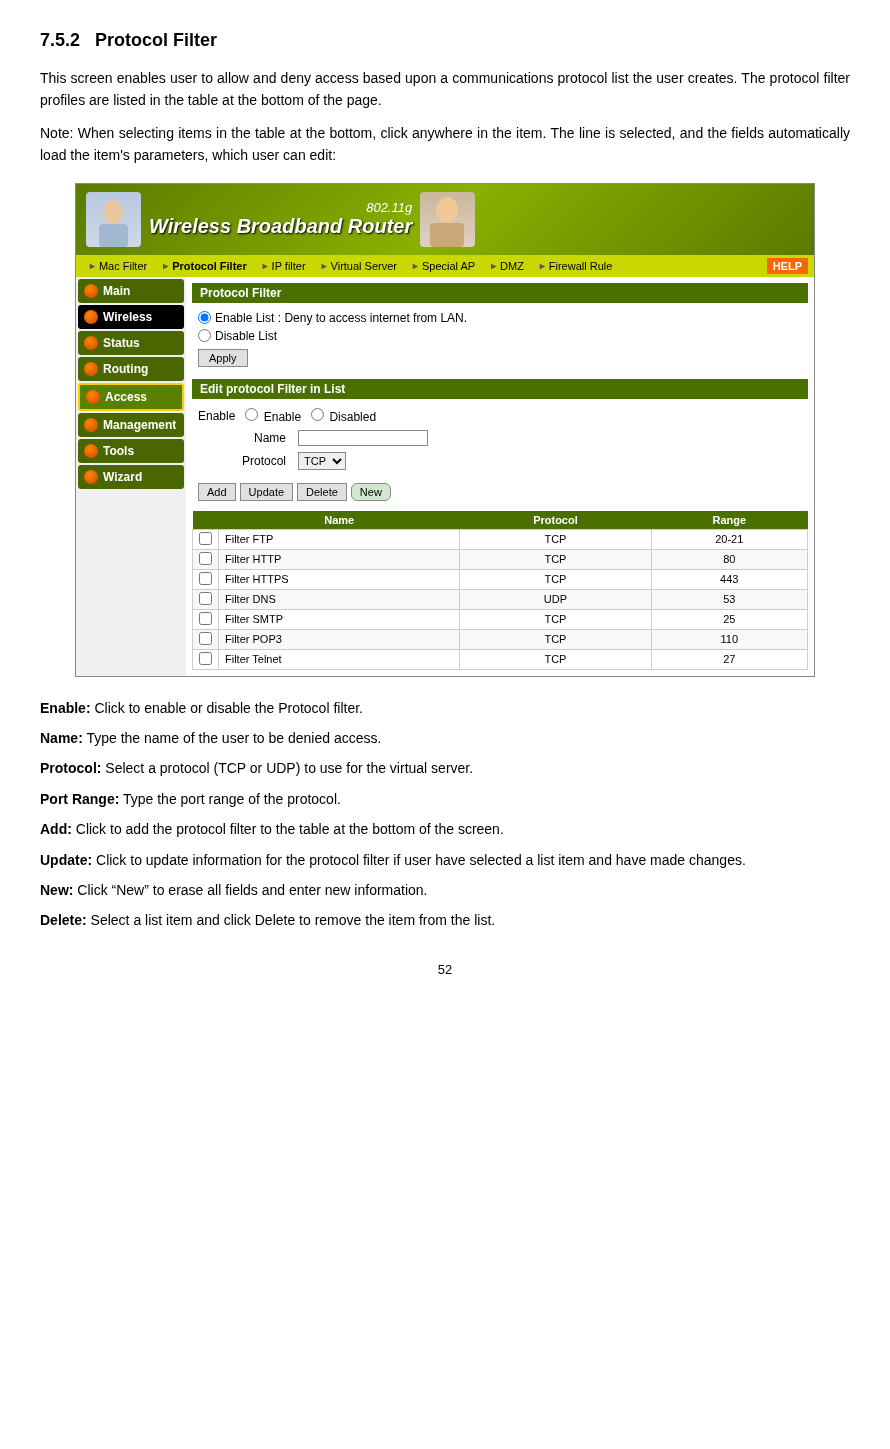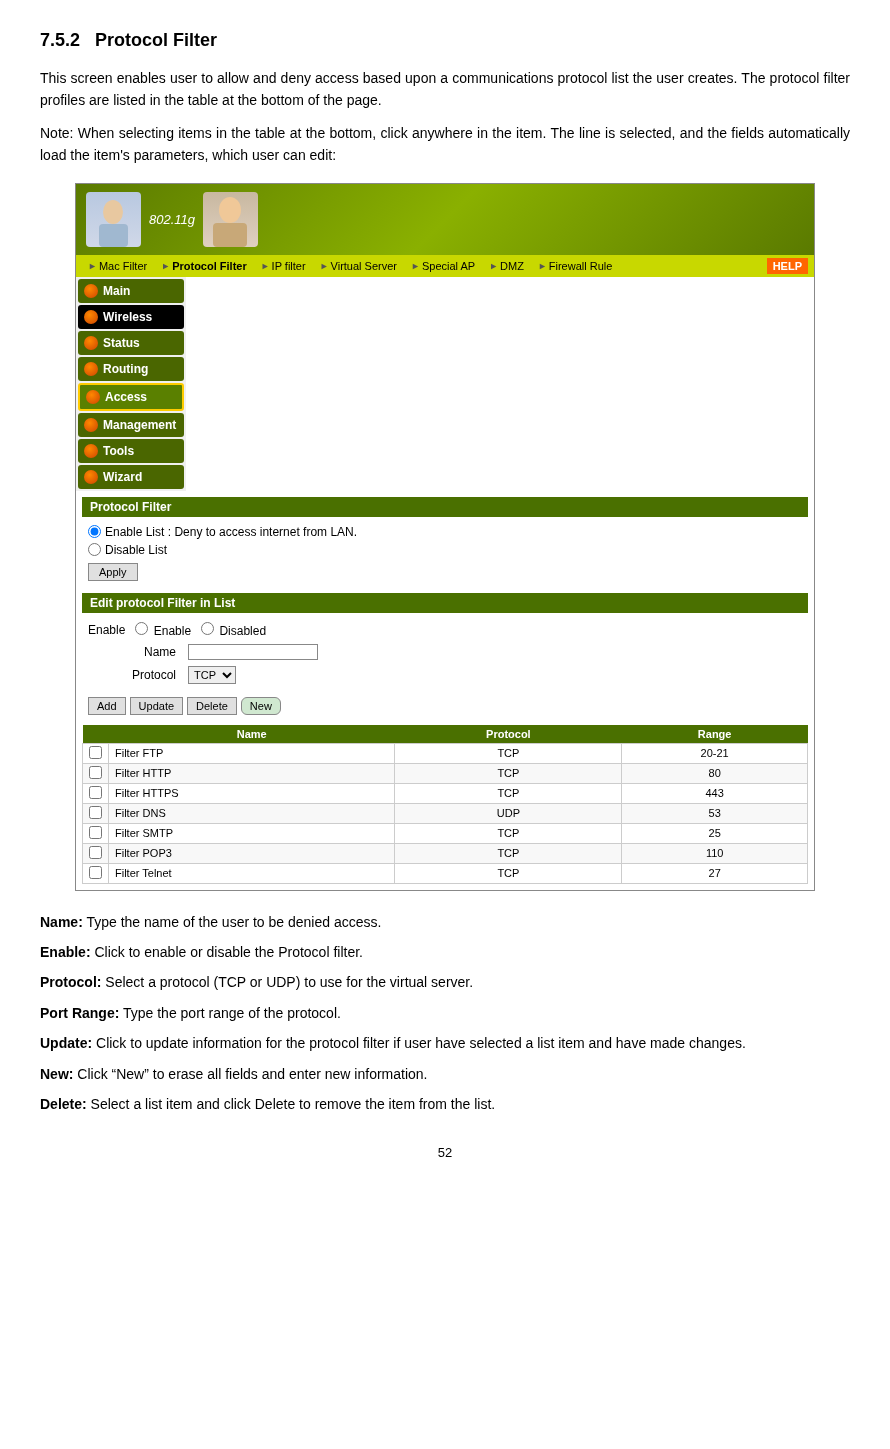--- a/index.html
+++ b/index.html
@@ -61,21 +61,20 @@
       background: #ff6600;
       color: #fff;
       font-size: 11px;
       font-weight: bold;
       padding: 2px 6px;
       margin-left: auto;
     }
     
     .main-area {
       display: flex;
-      flex-direction: column;
     }
     
     .sidebar {
       width: 110px;
       background: #f0f0f0;
       flex-shrink: 0;
     }
     .sidebar-item {
       display: flex;
       align-items: center;
@@ -288,20 +287,21 @@
     <div class="header-people">
 
       <div class="person-left">
         <svg width="45" height="50" viewBox="0 0 45 50">
           <ellipse cx="22" cy="15" rx="10" ry="12" fill="#e8c8a0"></ellipse>
           <rect x="8" y="27" width="29" height="23" rx="4" fill="#a0b8d0"></rect>
         </svg>
       </div>
       <div class="brand-text">
         <div class="brand-802">802.11g</div>
+        <div class="brand-wireless">Wireless Broadband Router</div>
       </div>
       <div class="person-right">
         <svg width="55" height="55" viewBox="0 0 55 55">
           <ellipse cx="27" cy="18" rx="11" ry="13" fill="#f0c898"></ellipse>
           <rect x="10" y="31" width="34" height="24" rx="4" fill="#c8a878"></rect>
         </svg>
       </div>
     </div>
   </div>
 
@@ -483,24 +483,25 @@
     <td>27</td>
   </tr>
           </tbody>
       </table>
 
     </div>
   </div>
 </div>
 
 <div class="desc-section">
-<p><span class="term">Name:</span><span> Type the name of the user to be denied access.</span></p>
-    <p><span class="term">Enable:</span><span> Click to enable or disable the Protocol filter.</span></p>
+<p><span class="term">Enable:</span><span> Click to enable or disable the Protocol filter.</span></p>
+    <p><span class="term">Name:</span><span> Type the name of the user to be denied access.</span></p>
     <p><span class="term">Protocol:</span><span> Select a protocol (TCP or UDP) to use for the virtual server.</span></p>
     <p><span class="term">Port Range:</span><span> Type the port range of the protocol.</span></p>
+    <p><span class="term">Add:</span><span> Click to add the protocol filter to the table at the bottom of the screen.</span></p>
     <p><span class="term">Update:</span><span> Click to update information for the protocol filter if user have selected a list item and have made changes.</span></p>
     <p><span class="term">New:</span><span> Click “New” to erase all fields and enter new information.</span></p>
     <p><span class="term">Delete:</span><span> Select a list item and click Delete to remove the item from the list.</span></p>
   </div>
 
 <div class="page-footer">
   <span>52</span>
 </div>
 
 </body></html>

